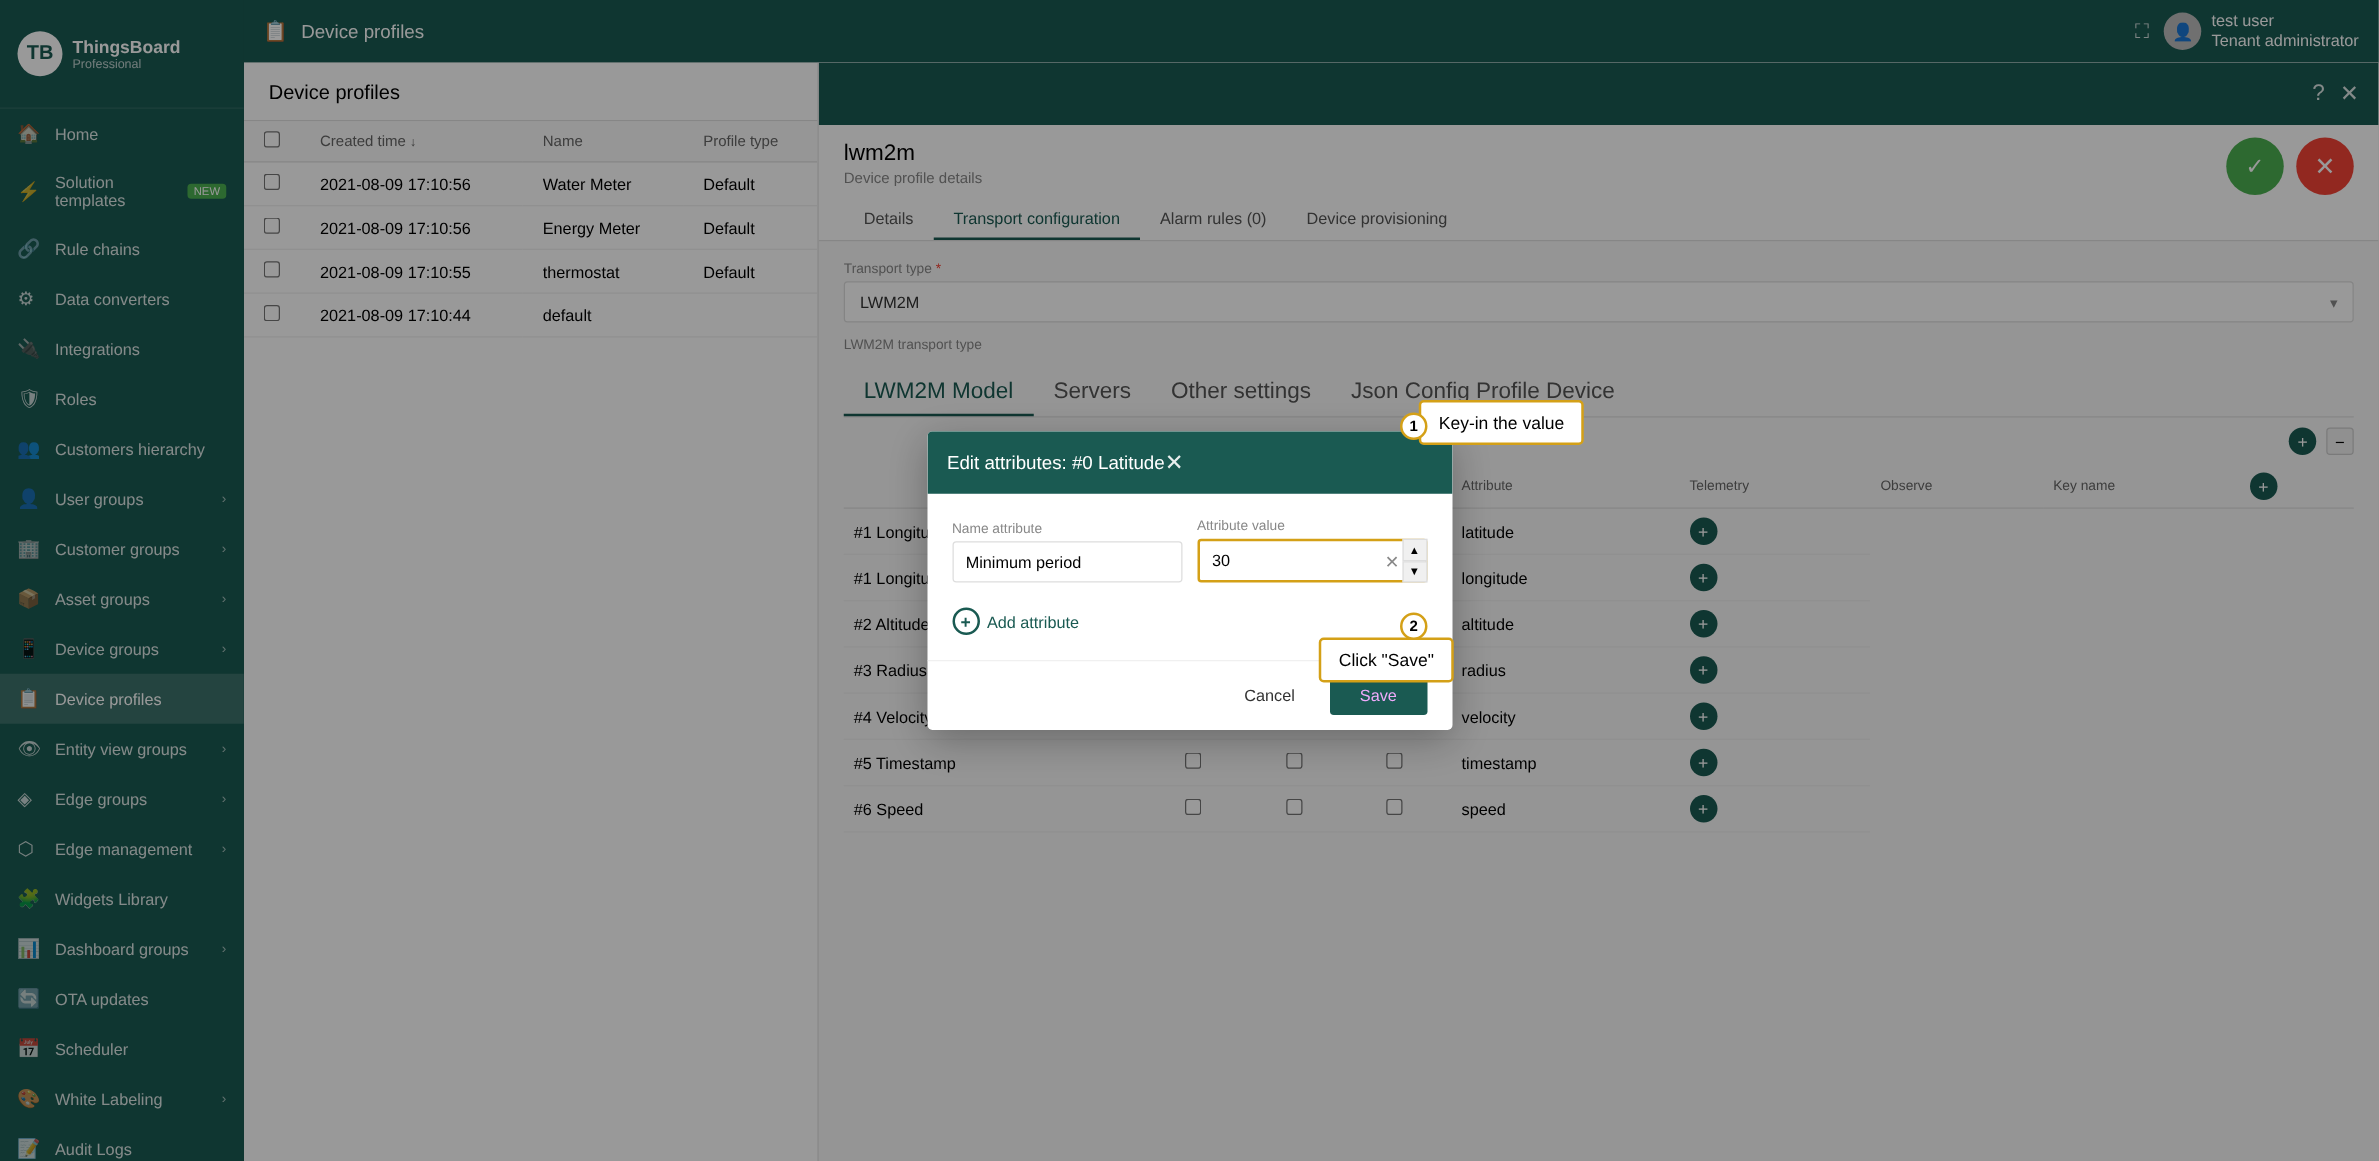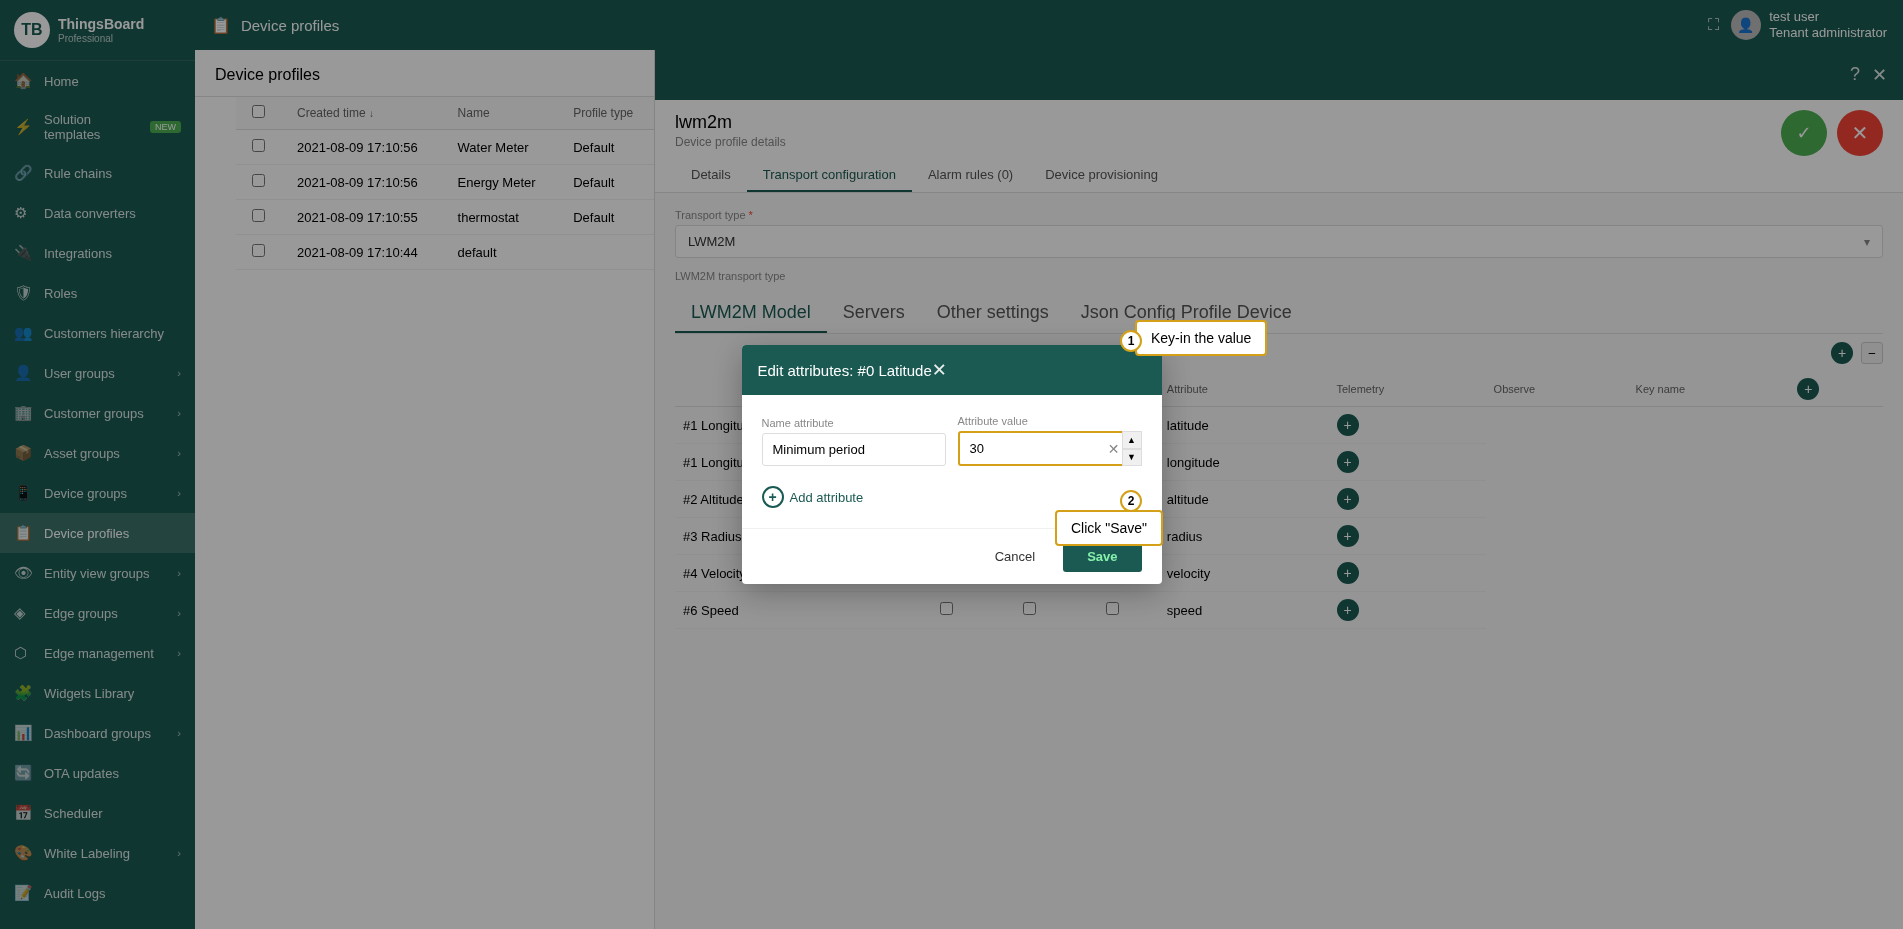--- a/index.html
+++ b/index.html
@@ -12,21 +12,21 @@
       background: #1a5a52;
       color: #fff;
       display: flex;
       flex-direction: column;
       height: 100%;
       overflow-y: auto;
     }
     .sidebar-logo {
       display: flex;
       align-items: center;
-      padding: 12px 14px;
+      padding: 25px 14px;
       border-bottom: 1px solid rgba(255,255,255,0.1);
     }
     .logo-icon {
       width: 36px; height: 36px;
       background: #fff;
       border-radius: 50%;
       display: flex; align-items: center; justify-content: center;
       margin-right: 8px;
       font-size: 16px;
       color: #1a5a52;
@@ -98,21 +98,21 @@
       border-right: 1px solid #ddd;
     }
     .list-header {
       padding: 16px 20px 12px;
       border-bottom: 1px solid #e0e0e0;
       display: flex;
       align-items: center;
       justify-content: space-between;
     }
     .list-header-title { font-size: 16px; font-weight: 500; }
-    .list-table { flex: 1; overflow-y: auto; margin-left: 41px; }
+    .list-table { flex: 1; overflow-y: auto; }
     .list-table table { width: 100%; border-collapse: collapse; }
     .list-table th {
       text-align: left; padding: 8px 16px;
       color: #666; font-weight: 500; font-size: 12px;
       border-bottom: 1px solid #e0e0e0;
       background: #fafafa;
     }
     .list-table td { padding: 9px 16px; border-bottom: 1px solid #f0f0f0; font-size: 13px; }
     .list-table .row-checkbox { width: 36px; }
     .sort-icon { font-size: 10px; }
@@ -272,22 +272,22 @@
     }
     .modal-footer {
       display: flex; justify-content: flex-end; gap: 10px;
       padding: 12px 20px; border-top: 1px solid #f0f0f0;
     }
     .btn-cancel {
       padding: 8px 18px; background: none; border: none;
       cursor: pointer; font-size: 13px; color: #333;
     }
     .btn-save {
-      padding: 8px 24px; background: #1a5a52; color: #86efac;
-      border: none; border-radius: 3px; cursor: pointer; font-size: 13px; font-weight: bold;
+      padding: 8px 24px; background: #1a5a52; color: #f0abfc;
+      border: none; border-radius: 3px; cursor: pointer; font-size: 13px;
     }
 
     
     .callout-box {
       position: absolute;
       background: #fff;
       border: 2px solid #d4a017;
       border-radius: 4px;
       padding: 8px 14px;
       font-size: 14px;
@@ -648,20 +648,36 @@
     </td>
     <td class="cb-cell">
       <input type="checkbox" style="">
     </td>
     <td>velocity</td>
     <td>
       <button class="add-plus">+</button>
     </td>
   </tr>
               <tr>
+    <td>#5 Timestamp</td>
+    <td class="cb-cell">
+      <input type="checkbox" style="">
+    </td>
+    <td class="cb-cell">
+      <input type="checkbox" style="">
+    </td>
+    <td class="cb-cell">
+      <input type="checkbox" style="">
+    </td>
+    <td>timestamp</td>
+    <td>
+      <button class="add-plus">+</button>
+    </td>
+  </tr>
+              <tr>
     <td>#6 Speed</td>
     <td class="cb-cell">
       <input type="checkbox" style="">
     </td>
     <td class="cb-cell">
       <input type="checkbox" style="">
     </td>
     <td class="cb-cell">
       <input type="checkbox" style="">
     </td>

